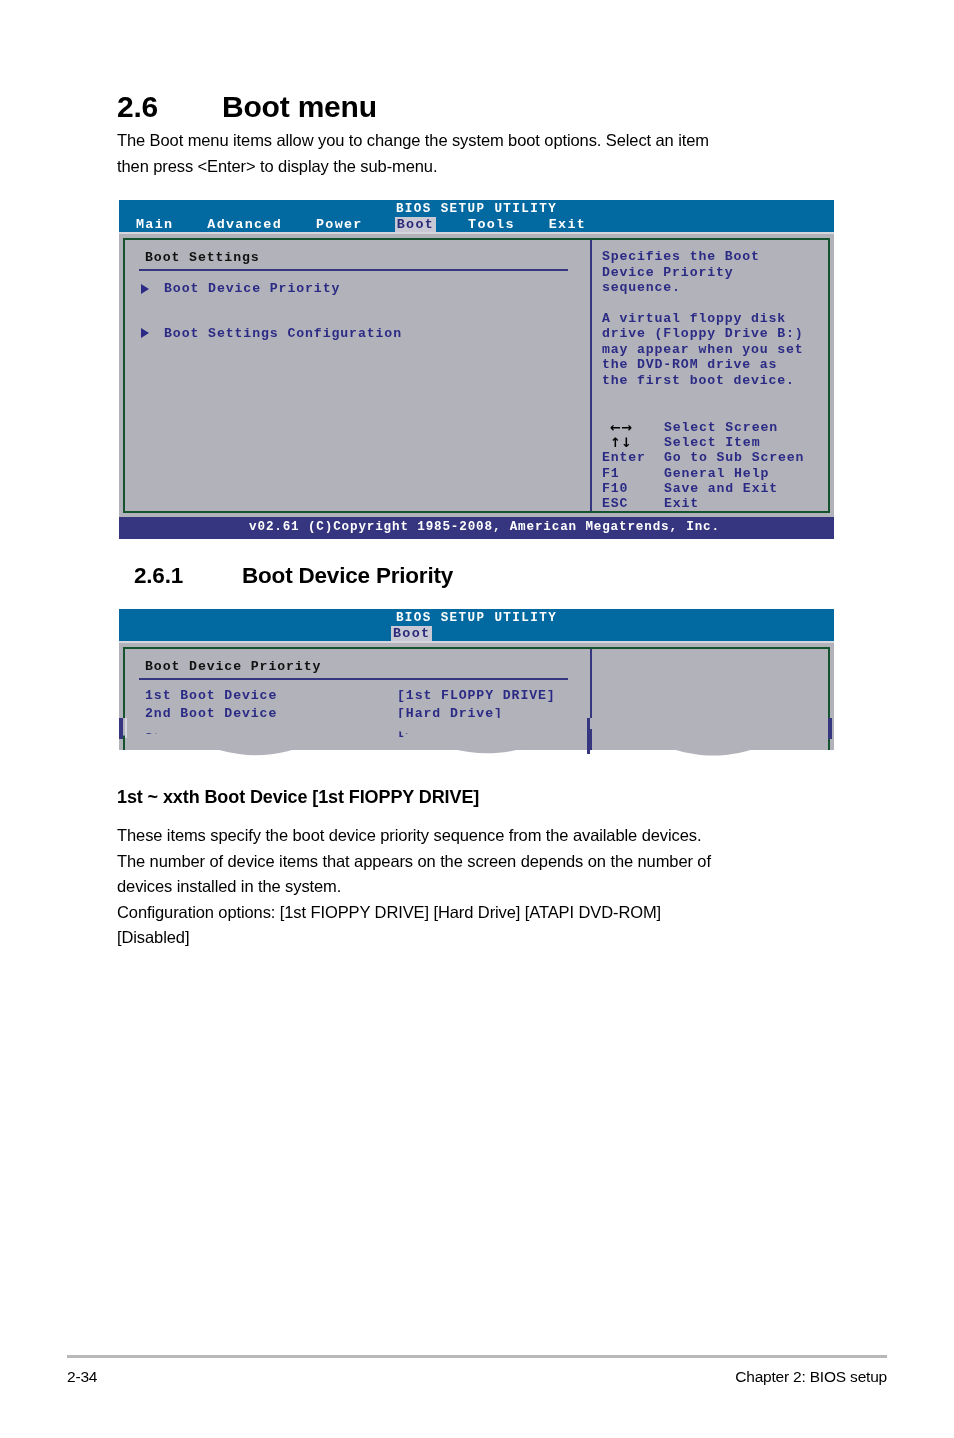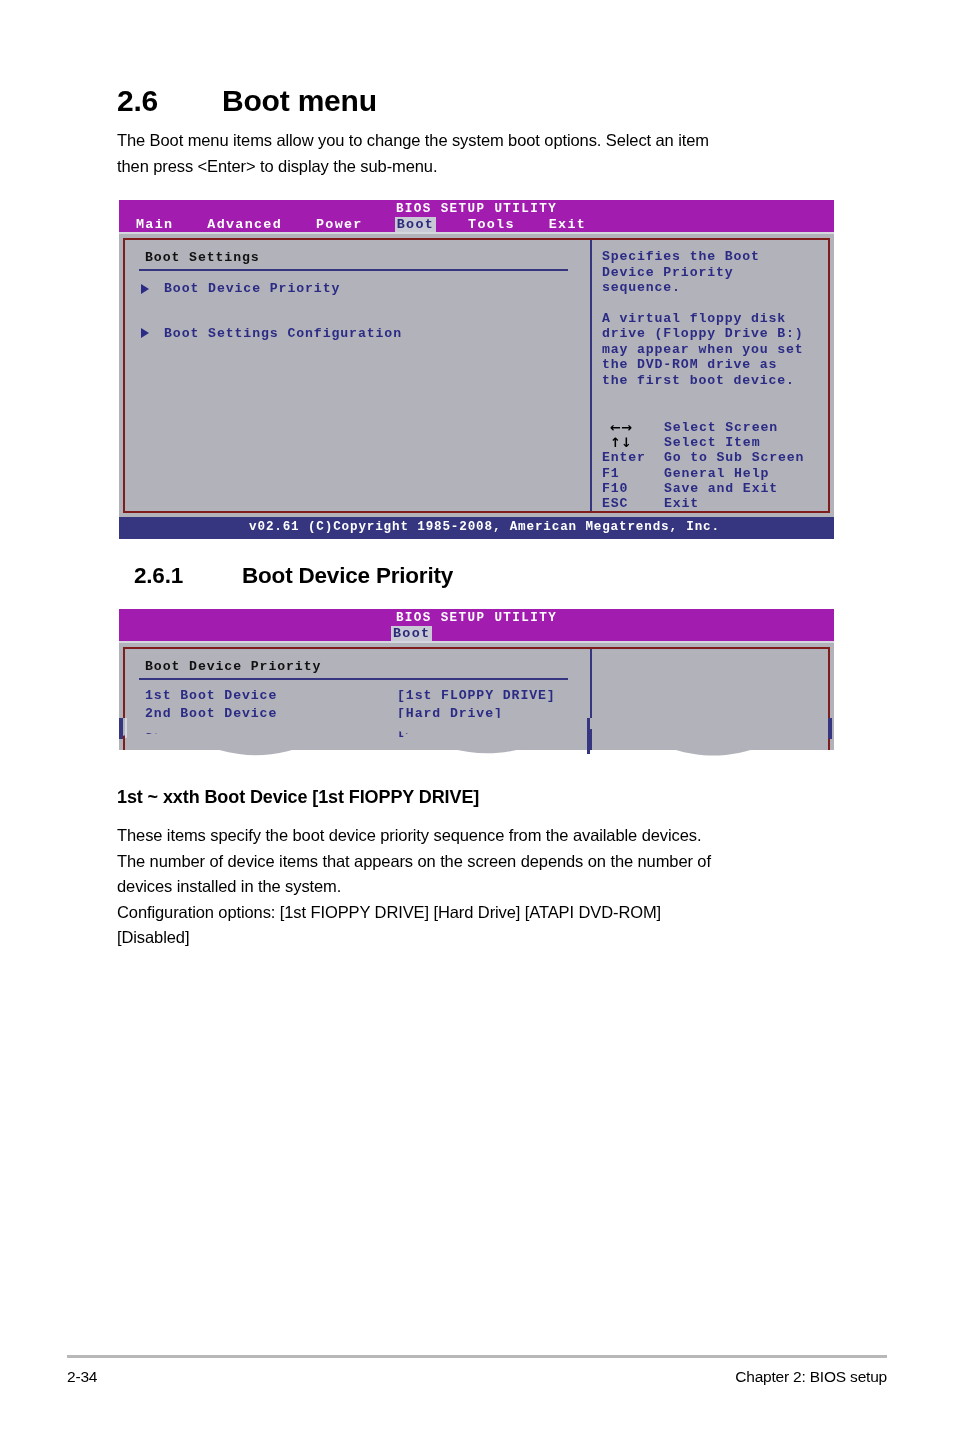--- a/index.html
+++ b/index.html
@@ -26,21 +26,21 @@
 
   .h1 {
     position: absolute;
     left: 117px;
     top: 84px;
     font-size: 30px;
     font-weight: bold;
     letter-spacing: -0.2px;
     white-space: nowrap;
   }
-  .h1 .num { display: inline-block; width: 105px; }
+  .h1 .num { display: inline-block; width: 105px; margin-top: 6px; }
 
   .h2 {
     position: absolute;
     left: 134px;
     top: 563px;
     font-size: 22.5px;
     font-weight: bold;
     letter-spacing: -0.2px;
     white-space: nowrap;
   }
@@ -73,21 +73,21 @@
     position: absolute;
     left: 119px;
     width: 715px;
     background: #ffffff;
     font-family: "Liberation Mono", "DejaVu Sans Mono", monospace;
   }
   .bios-1 { top: 200px; }
   .bios-2 { top: 609px; }
 
   .bios-header {
-    background: #a21caf;
+    background: #0369a1;
     color: #ffffff;
     padding: 0;
     position: relative;
     height: 32px;
   }
   .bios-title {
     text-align: center;
     font-size: 12.6px;
     font-weight: bold;
     letter-spacing: 1.4px;
@@ -123,21 +123,21 @@
     margin-right: 0;
   }
 
   .bios-body-wrap {
     background: #b2b2ba;
     padding: 4px 4px 4px 4px;
     border-top: 2px solid #d6d6de;
   }
   .bios-body {
     display: flex;
-    border: 2px solid #7f1d1d;
+    border: 2px solid #14532d;
     background: #b2b2ba;
     min-height: 265px;
   }
   .bios-2 .bios-body { min-height: 96px; border-bottom: none; }
 
   .bios-left {
     width: 465px;
     padding: 9px 0 0 0;
     box-sizing: border-box;
   }

